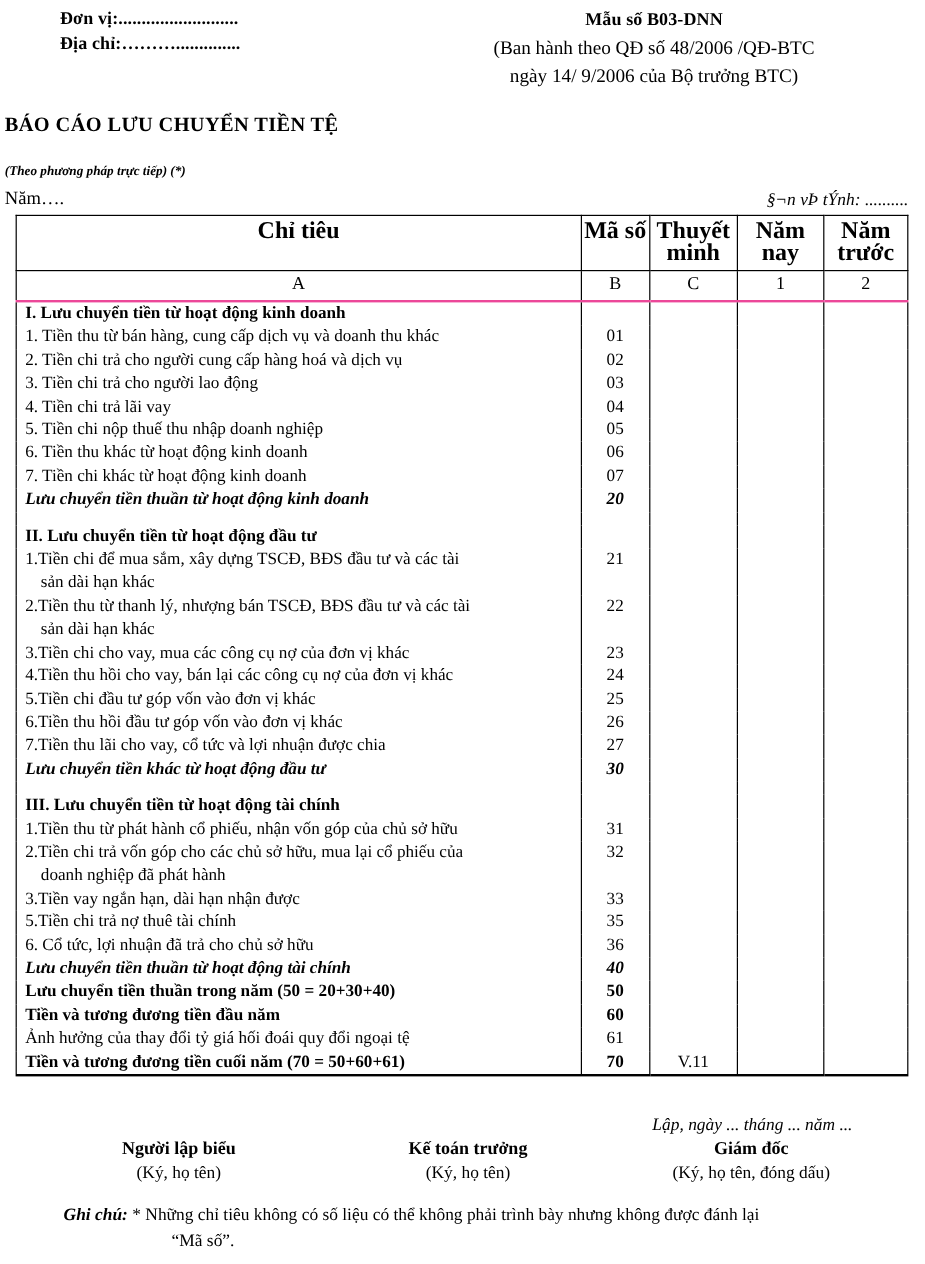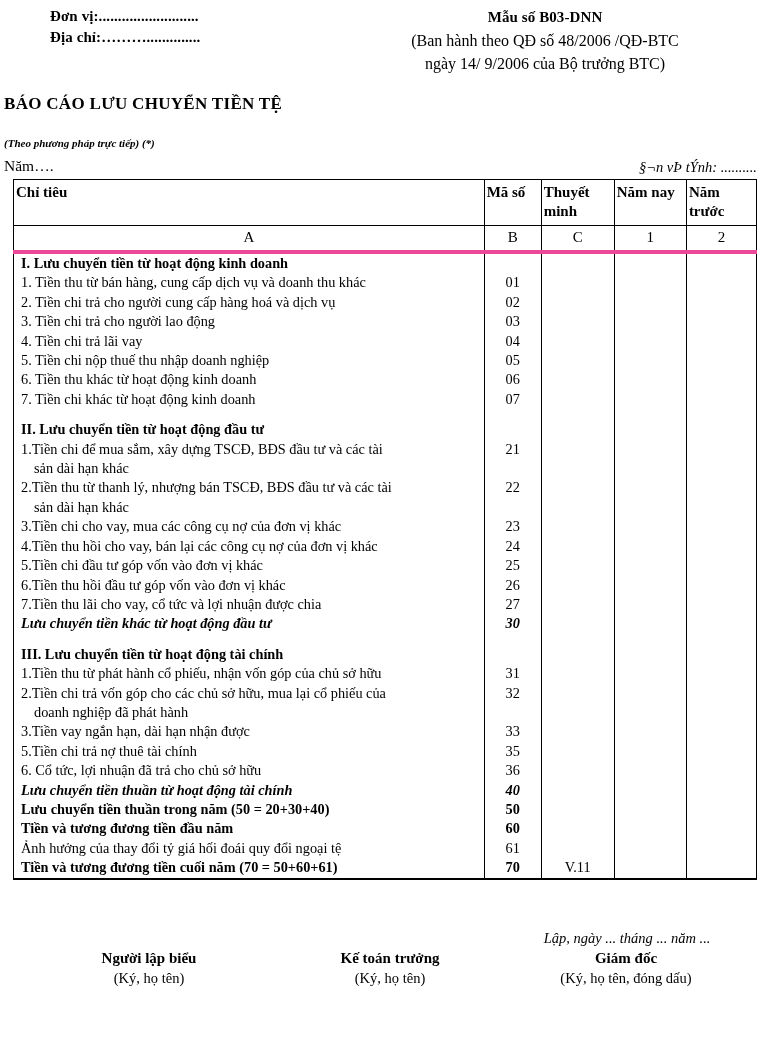--- a/index.html
+++ b/index.html
@@ -115,23 +115,23 @@
     vertical-align: top;
   }
 
   .col-indicator { width: 470px; }
   .col-code      { width: 57px; }
   .col-note      { width: 73px; }
   .col-cur       { width: 72px; }
   .col-prev      { width: 70px; }
 
   th.hd {
-    text-align: left;
+    text-align: center;
     font-weight: bold;
-    font-size: 15px;
+    font-size: 20px;
     line-height: 19px;
     padding: 3px 2px 4px 2px;
     vertical-align: top;
   }
   td.letter {
     text-align: center;
     font-weight: normal;
     font-size: 15px;
     line-height: 19px;
     padding: 2px 2px 3px 2px;
@@ -157,21 +157,21 @@
   .r-bold   { font-weight: bold; }
   .r-bi     { font-weight: bold; font-style: italic; }
   .r-normal { font-weight: normal; }
   .spacer-row td { height: 11px; border-left: 1px solid #000; border-right: 1px solid #000; border-top: none; border-bottom: none; }
 
   
   tbody.body-rows td {
     border-top: none;
     border-bottom: none;
   }
-  tbody.body-rows tr:first-child td { border-top: 4px solid #ec4899; }
+  tbody.body-rows tr:first-child td { border-top: 2px solid #ec4899; }
   tbody.body-rows tr:last-child td  { border-bottom: 2px solid #000; }
 
   .wrap2 {
     display: block;
     text-align: justify;
     text-justify: inter-word;
     padding-right: 2px;
   }
   .wrap2 .l2 { padding-left: 13px; display: block; text-align: left; }
 
@@ -319,20 +319,27 @@
           <td class="cell-blank"></td>
           <td class="cell-blank"></td>
         </tr>
         <tr>
           <td class="cell-ind r-normal"><span>7. Tiền chi khác từ hoạt động kinh doanh</span></td>
           <td class="cell-code r-normal">07</td>
           <td class="cell-note"></td>
           <td class="cell-blank"></td>
           <td class="cell-blank"></td>
         </tr>
+        <tr>
+          <td class="cell-ind r-bi"><span>Lưu chuyển tiền thuần từ hoạt động kinh doanh</span></td>
+          <td class="cell-code r-bi">20</td>
+          <td class="cell-note"></td>
+          <td class="cell-blank"></td>
+          <td class="cell-blank"></td>
+        </tr>
         <tr class="spacer-row">
           <td></td>
           <td></td>
           <td></td>
           <td></td>
           <td></td>
         </tr>
         <tr>
           <td class="cell-ind r-bold"><span>II. Lưu chuyển tiền từ hoạt động đầu tư</span></td>
           <td class="cell-code r-bold"></td>
@@ -498,14 +505,19 @@
     <div class="sign-col c2">
       <div class="sign-title">Kế toán trưởng</div>
       <div class="sign-sub">(Ký, họ tên)</div>
     </div>
     <div class="sign-col c3">
       <div class="sign-title">Giám đốc</div>
       <div class="sign-sub">(Ký, họ tên, đóng dấu)</div>
     </div>
   </div>
 
+  <div class="note-block">
+    <span class="note-label">Ghi chú:</span>
+    <span>* Những chỉ tiêu không có số liệu có thể không phải trình bày nhưng không được đánh lại</span>
+    <span class="note-second">“Mã số”.</span>
+  </div>
 
 </div>
 
 </body></html>

